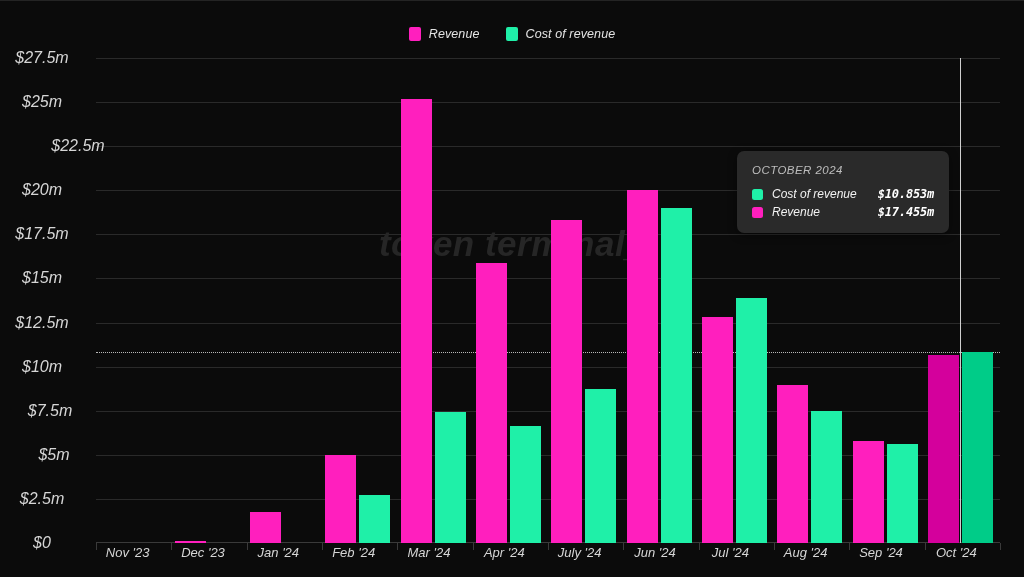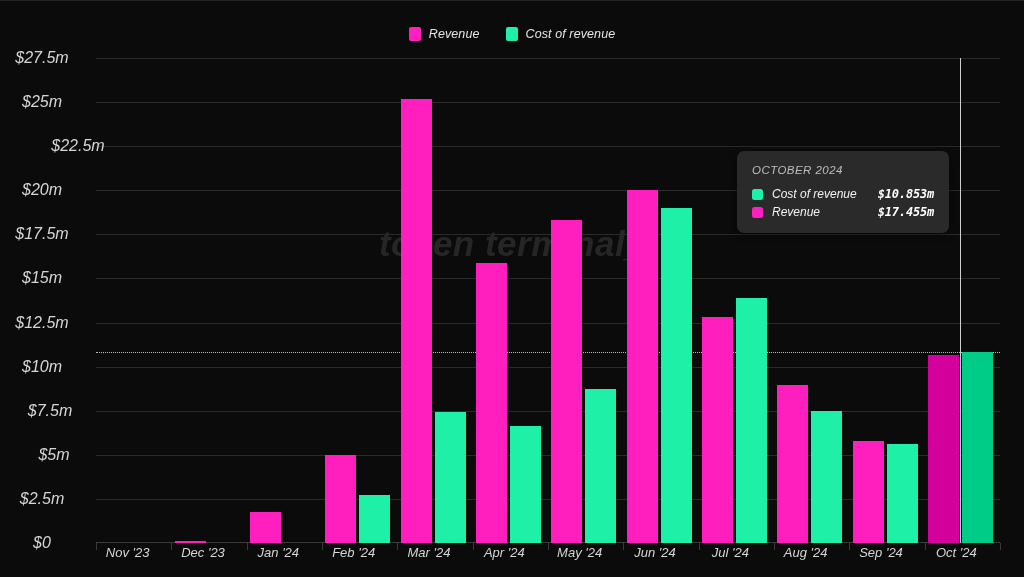--- a/index.html
+++ b/index.html
@@ -298,21 +298,21 @@
       <div class="xtick-label" style="left: 107px; color: rgb(214, 214, 214);">Dec '23</div>
       <div class="xtick-mark" style="left: 150.667px;"></div>
       <div class="xtick-label" style="left: 182.333px; color: rgb(214, 214, 214);">Jan '24</div>
       <div class="xtick-mark" style="left: 226px;"></div>
       <div class="xtick-label" style="left: 257.667px; color: rgb(214, 214, 214);">Feb '24</div>
       <div class="xtick-mark" style="left: 301.333px;"></div>
       <div class="xtick-label" style="left: 333px; color: rgb(214, 214, 214);">Mar '24</div>
       <div class="xtick-mark" style="left: 376.667px;"></div>
       <div class="xtick-label" style="left: 408.333px; color: rgb(214, 214, 214);">Apr '24</div>
       <div class="xtick-mark" style="left: 452px;"></div>
-      <div class="xtick-label" style="left: 483.667px; color: rgb(214, 214, 214);">May '24</div>
+      <div class="xtick-label" style="left: 483.667px; color: rgb(214, 214, 214);">July '24</div>
       <div class="xtick-mark" style="left: 527.333px;"></div>
       <div class="xtick-label" style="left: 559px; color: rgb(214, 214, 214);">Jun '24</div>
       <div class="xtick-mark" style="left: 602.667px;"></div>
       <div class="xtick-label" style="left: 634.333px; color: rgb(214, 214, 214);">Jul '24</div>
       <div class="xtick-mark" style="left: 678px;"></div>
       <div class="xtick-label" style="left: 709.667px; color: rgb(214, 214, 214);">Aug '24</div>
       <div class="xtick-mark" style="left: 753.333px;"></div>
       <div class="xtick-label" style="left: 785px; color: rgb(214, 214, 214);">Sep '24</div>
       <div class="xtick-mark" style="left: 828.667px;"></div>
       <div class="xtick-label" style="left: 860.333px; color: rgb(214, 214, 214);">Oct '24</div>

